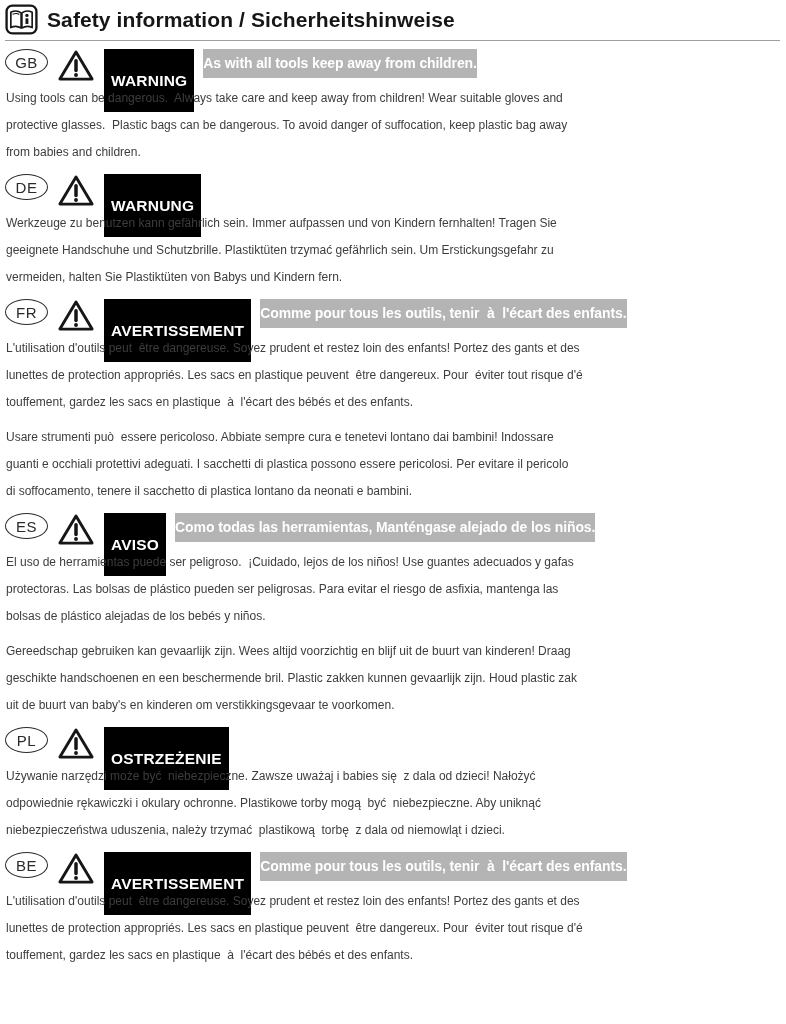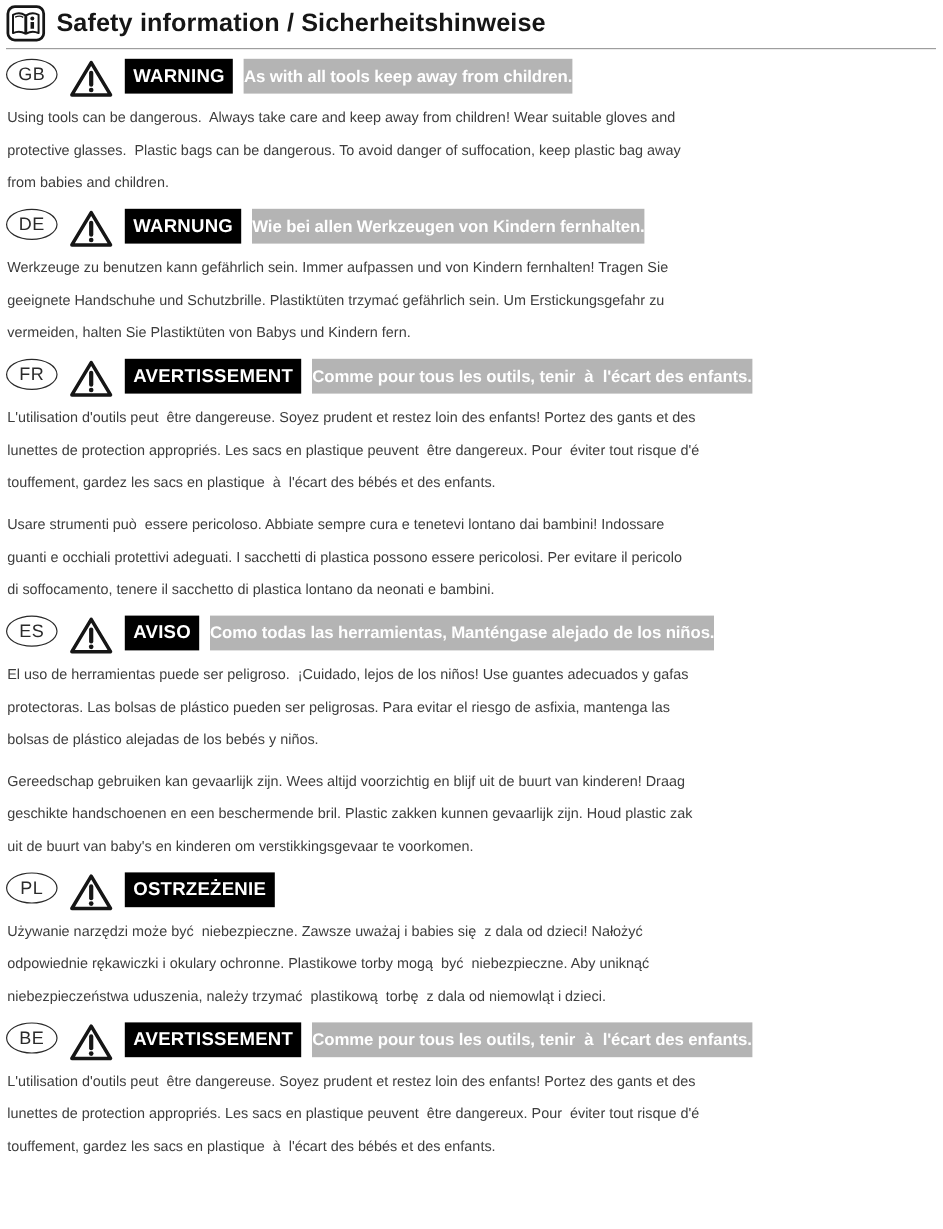--- a/index.html
+++ b/index.html
@@ -36,21 +36,21 @@
     border:1.7px solid #2a2a2a;border-radius:50%;
     display:flex;align-items:center;justify-content:center;
     font-size:15px;color:#2a2a2a;letter-spacing:0.5px;
     background:#fff;box-sizing:border-box;
   }
   .tri-icon{flex:0 0 auto;display:block;}
   .warn-label{
     flex:0 0 auto;
     background:var(--warn-bg);color:var(--warn-text);
     font-weight:700;font-size:15.5px;line-height:21px;
-    padding:4px 7px;letter-spacing:0.2px;white-space:pre;
+    padding:21px 7px;letter-spacing:0.2px;white-space:pre;
   }
   .headline{
     flex:0 0 auto;
     background:var(--headline-bg);color:var(--headline-text);
     font-weight:700;font-size:14px;line-height:21px;
     padding:4px 0;letter-spacing:-0.1px;white-space:pre;
   }
   .body-text{
     margin:2px 0 0 1px;max-width:775px;
     font-size:12px;line-height:27px;color:var(--body-text);
@@ -93,21 +93,20 @@
 
   <div class="section">
     <div class="badge-row">
       <span class="lang-badge">DE</span>
       <svg class="tri-icon" width="38" height="33" viewBox="0 0 38 34" aria-hidden="true">
         <path d="M19 3.2 L35.6 31 L2.4 31 Z" fill="#ffffff" stroke="#161616" stroke-width="3" stroke-linejoin="round"></path>
         <path d="M19 12 L19 22.2" stroke="#161616" stroke-width="3.6" stroke-linecap="round"></path>
         <circle cx="19" cy="26.8" r="2" fill="#161616"></circle>
       </svg>
       <span class="warn-label">WARNUNG</span>
-      <span class="headline">Wie bei allen Werkzeugen von Kindern fernhalten.</span>
     </div>
     <p class="body-text">Werkzeuge zu benutzen kann gefährlich sein. Immer aufpassen und von Kindern fernhalten! Tragen Sie
 geeignete Handschuhe und Schutzbrille. Plastiktüten trzymać gefährlich sein. Um Erstickungsgefahr zu
 vermeiden, halten Sie Plastiktüten von Babys und Kindern fern.</p>
   </div>
 
   <div class="section">
     <div class="badge-row">
       <span class="lang-badge">FR</span>
       <svg class="tri-icon" width="38" height="33" viewBox="0 0 38 34" aria-hidden="true">

